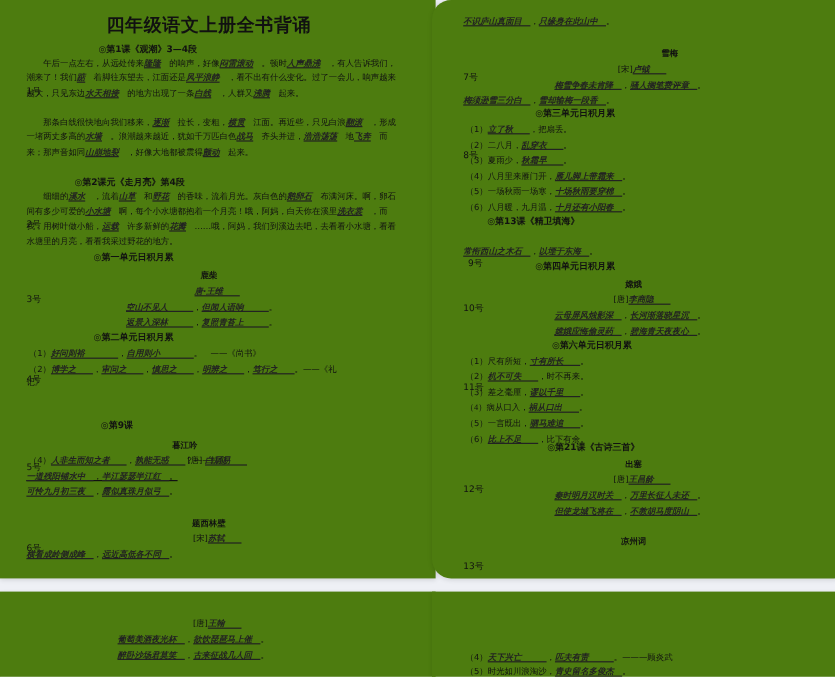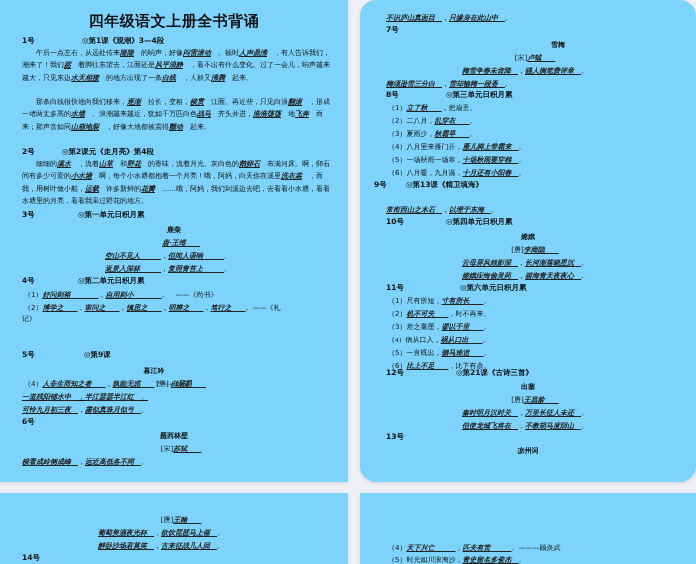--- a/index.html
+++ b/index.html
@@ -4,38 +4,39 @@
 <style>
   html, body { margin:0; padding:0; }
   body {
     width:696px; height:564px; overflow:hidden;
     background:#eef0f5;
     font-family:"DejaVu Sans", sans-serif;
     color:#111;
     position:relative;
   }
   .page {
-    position:absolute; background:#7dd3fc;
+    position:absolute; background:#4d7c0f;
     box-shadow:0 1px 4px rgba(0,0,0,0.12);
     overflow:hidden;
+    padding-left:15px;
   }
   #p1 { left:0; top:0; width:348px; height:482px; }
   #p2 { left:360px; top:0; width:336px; height:482px;border-radius:16px; }
   #p3 { left:0; top:493px; width:348px; height:80px; }
   #p4 { left:360px; top:493px; width:336px; height:80px; }
 
   .doc-title {
     position:absolute; left:0; width:348px; top:12px;
     text-align:center; font-family:"DejaVu Serif", serif; font-weight:bold;
     font-size:15px; letter-spacing:0.5px;
   }
   .ln {
     position:absolute; font-size:7px; line-height:10px; white-space:nowrap;
   }
-  .num { font-weight:bold; font-size:7.5px; }
+  .num { font-weight:normal; font-size:7.5px;margin-top:35px; }
   .sec { font-weight:bold; font-size:7.5px; }
   .c { text-align:center; }
   u, .u {
     text-decoration:underline; font-style:italic; font-weight:bold;
     text-underline-offset:1px; color:#222;
   }
   .para { position:absolute; font-size:7px; line-height:12.4px; text-indent:14px; }
 </style>
 </head>
 <body>
@@ -95,21 +96,21 @@
 
   <div class="ln num" style="left:26px;top:90px;">8号</div>
   <div class="ln sec" style="left:86px;top:90px;">◎第三单元日积月累</div>
   <div class="ln" style="left:28px;top:103px;">（1）<u>立了秋　　</u>，把扇丢。</div>
   <div class="ln" style="left:28px;top:116px;">（2）二八月，<u>乱穿衣　　</u>。</div>
   <div class="ln" style="left:28px;top:129px;">（3）夏雨少，<u>秋霜早　　</u>。</div>
   <div class="ln" style="left:28px;top:142px;">（4）八月里来雁门开，<u>雁儿脚上带霜来　</u>。</div>
   <div class="ln" style="left:28px;top:155px;">（5）一场秋雨一场寒，<u>十场秋雨要穿棉　</u>。</div>
   <div class="ln" style="left:28px;top:168px;">（6）八月暖，九月温，<u>十月还有小阳春　</u>。</div>
 
-  <div class="ln num" style="left:14px;top:180px;">9号</div>
+  <div class="ln num" style="left:30px;top:180px;">9号</div>
   <div class="ln sec" style="left:46px;top:180px;">◎第13课《精卫填海》</div>
   <div class="ln" style="left:26px;top:205px;"><u>常衔西山之木石　</u>，<u>以堙于东海　</u>。</div>
 
   <div class="ln num" style="left:26px;top:217px;">10号</div>
   <div class="ln sec" style="left:86px;top:217px;">◎第四单元日积月累</div>
   <div class="ln c" style="left:0;width:336px;top:232px;font-weight:bold;">嫦娥</div>
   <div class="ln c" style="left:0;width:336px;top:245px;">[唐]<u>李商隐　　</u></div>
   <div class="ln" style="left:102px;top:258px;"><u>云母屏风烛影深　</u>，<u>长河渐落晓星沉　</u>。</div>
   <div class="ln" style="left:102px;top:271px;"><u>嫦娥应悔偷灵药　</u>，<u>碧海青天夜夜心　</u>。</div>
 

